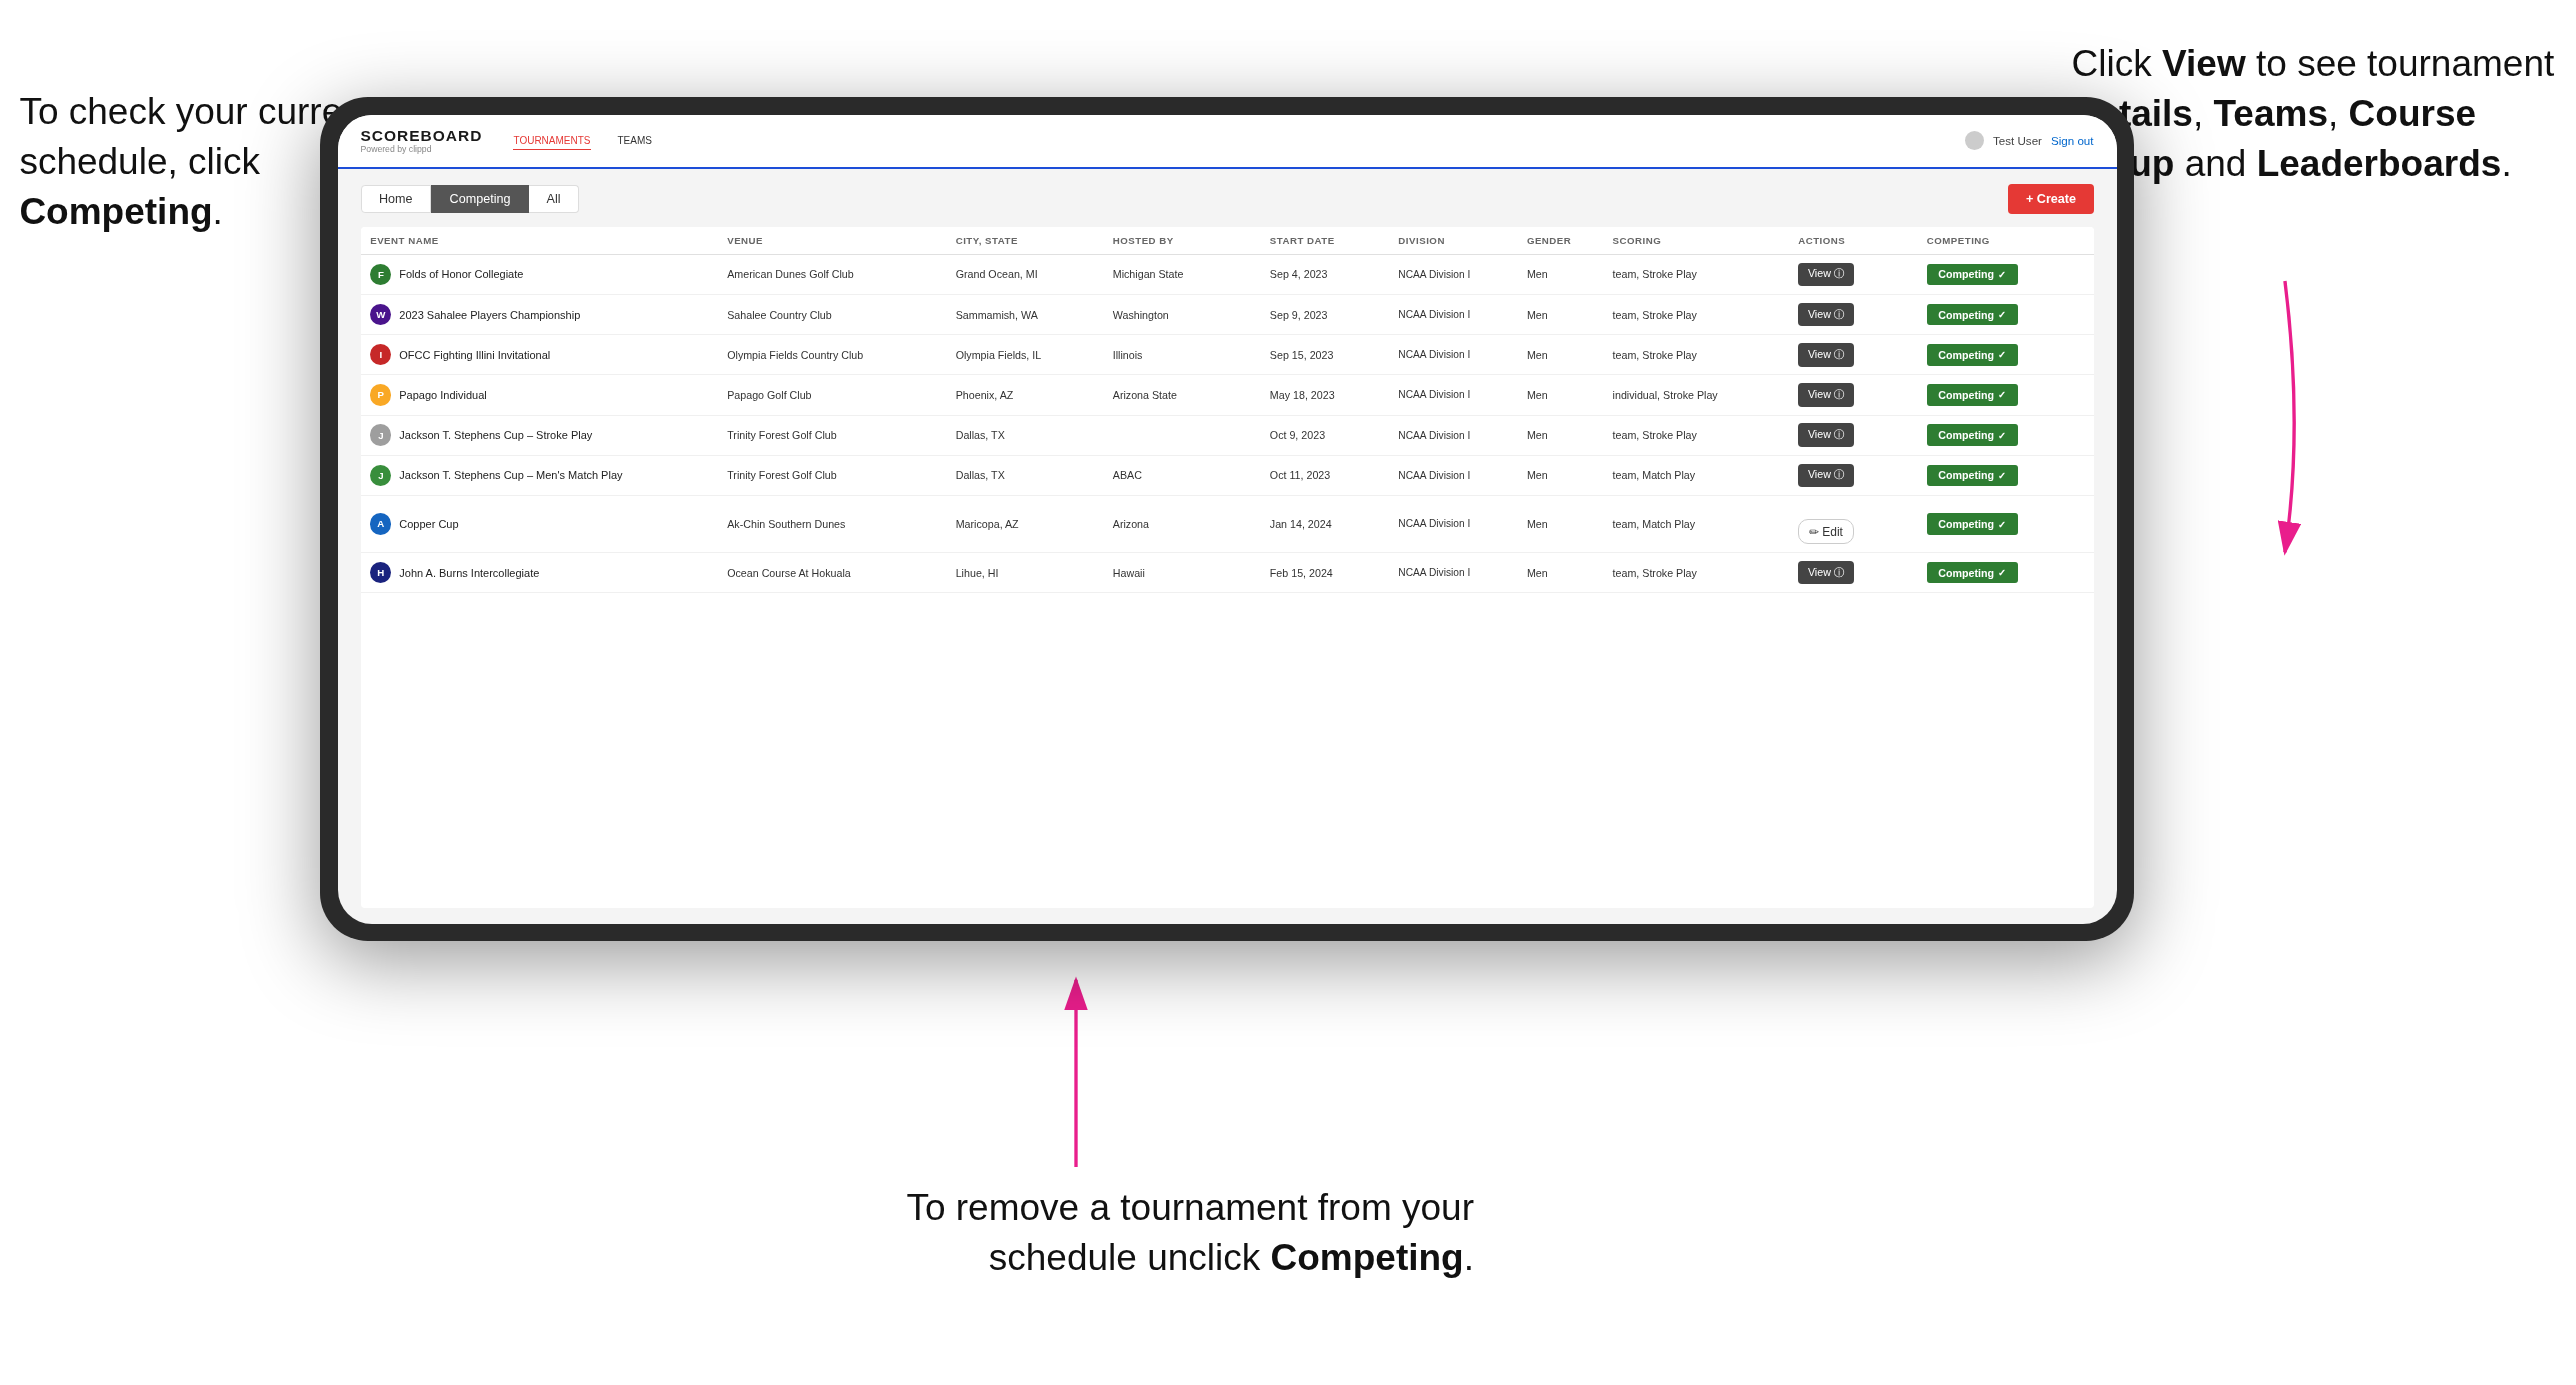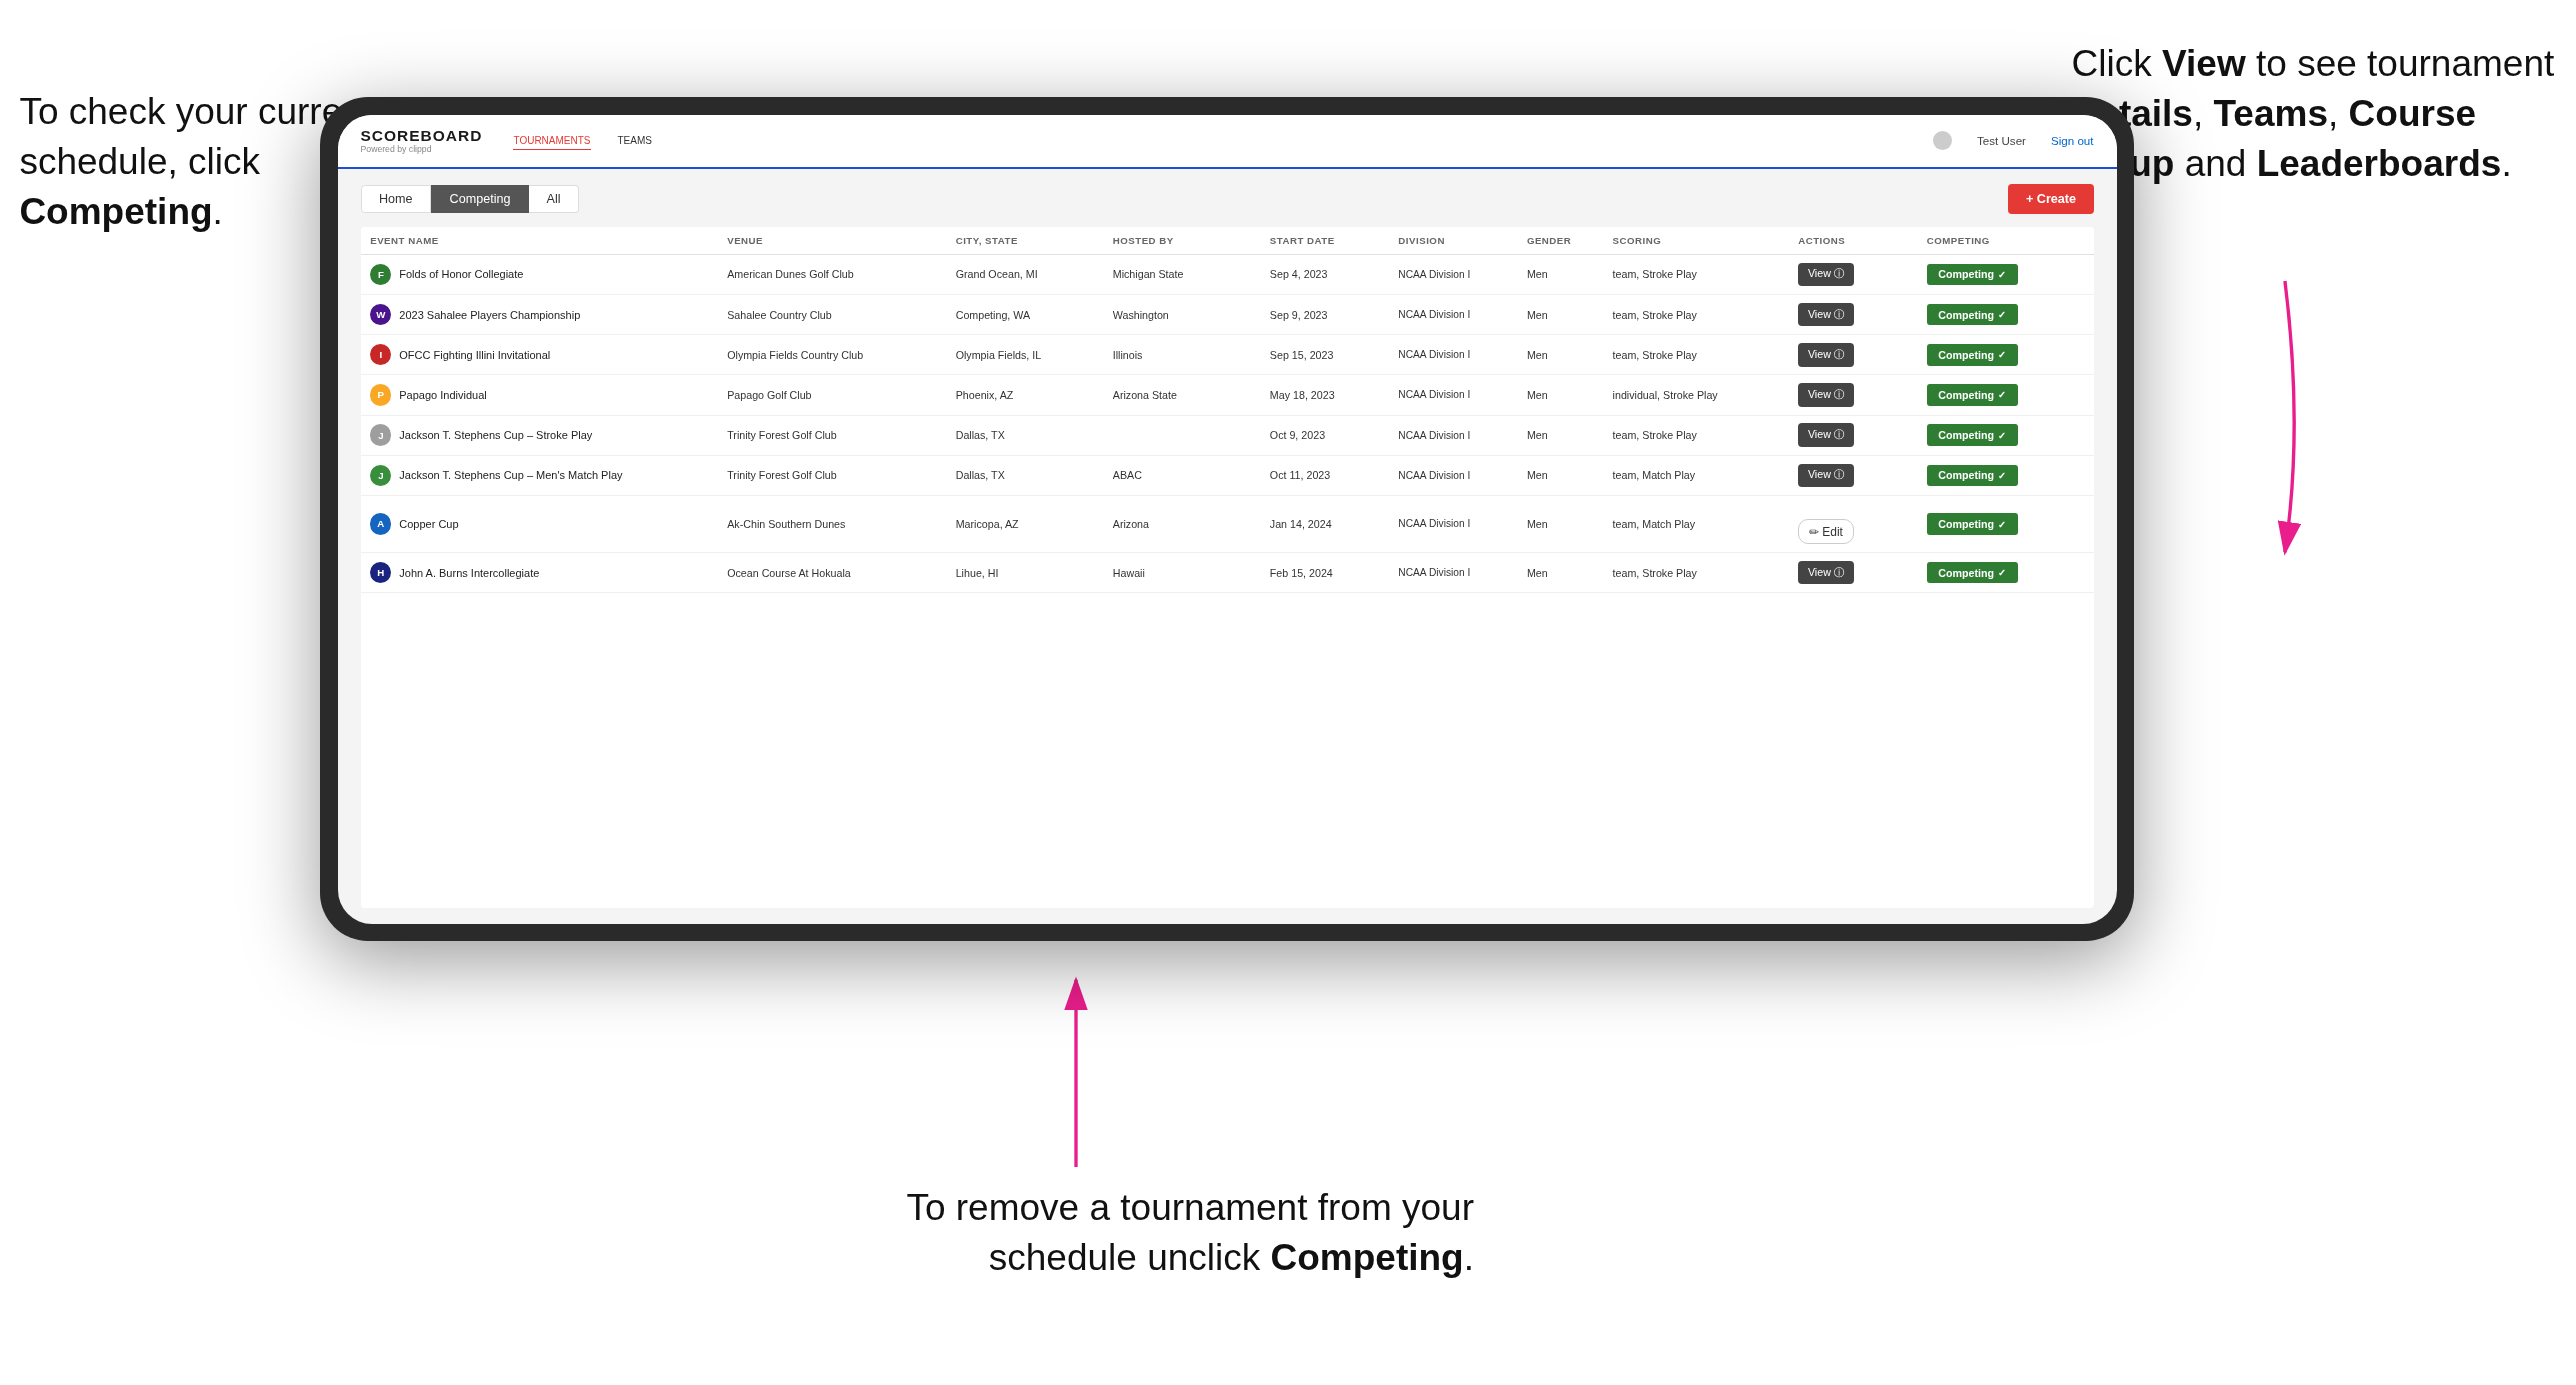--- a/index.html
+++ b/index.html
@@ -102,21 +102,21 @@
       padding: 3.9px 0;
     }
     .nav-link.active {
       border-bottom: 1.9px solid #e53935;
       color: #e53935;
     }
 
     .nav-right {
       display: flex;
       align-items: center;
-      gap: 25px;
+      gap: 9px;
       font-size: 11.6px;
       color: #444;
       text-align: center;
     }
     .user-icon {
       width: 19.4px;
       height: 19.4px;
       background: #ccc;
       border-radius: 50%;
       display: inline-block;
@@ -433,21 +433,21 @@
         Competing <span class="check">✓</span>
       </button>
     </div>
   </div>
             <div class="table-row">
     <div class="event-name-cell">
       <div class="team-logo logo-purple">W</div>
       <span class="event-name-text">2023 Sahalee Players Championship</span>
     </div>
     <div class="cell">Sahalee Country Club</div>
-    <div class="cell">Competing, WA</div>
+    <div class="cell">Sammamish, WA</div>
     <div class="cell">Washington</div>
     <div class="cell">Sep 9, 2023</div>
     <div class="division-cell">NCAA Division I</div>
     <div class="cell">Men</div>
     <div class="cell">team, Stroke Play</div>
     <div><button class="view-btn">View ⓘ</button></div>
     <div>
       <button class="competing-btn">
         Competing <span class="check">✓</span>
       </button>

